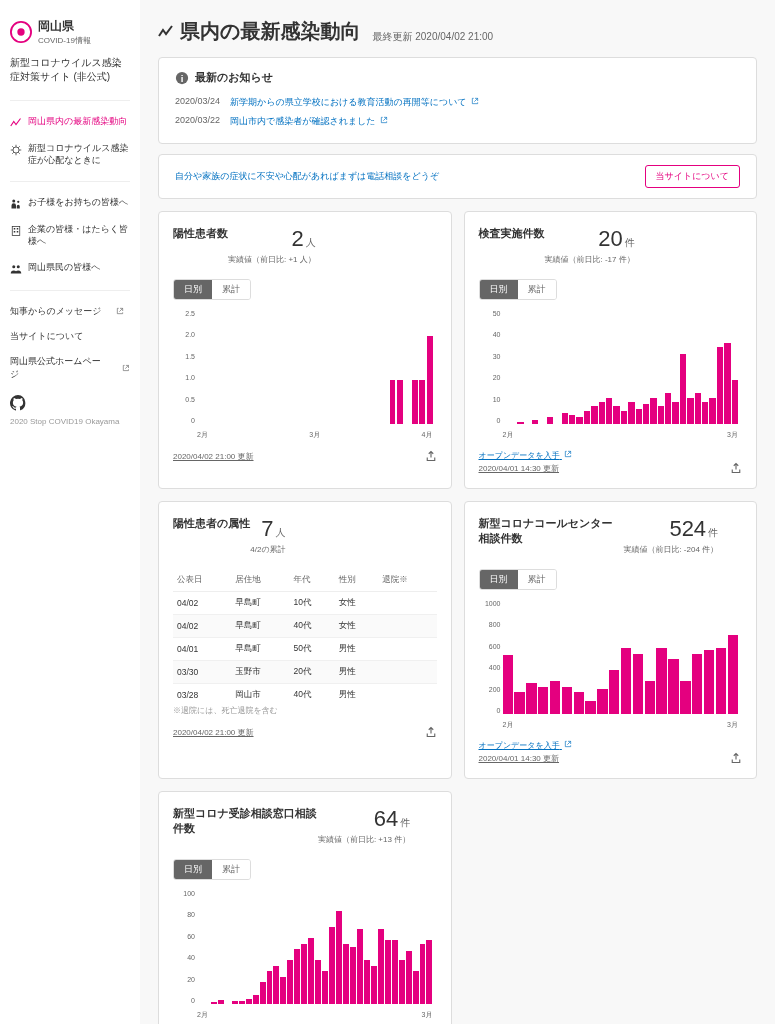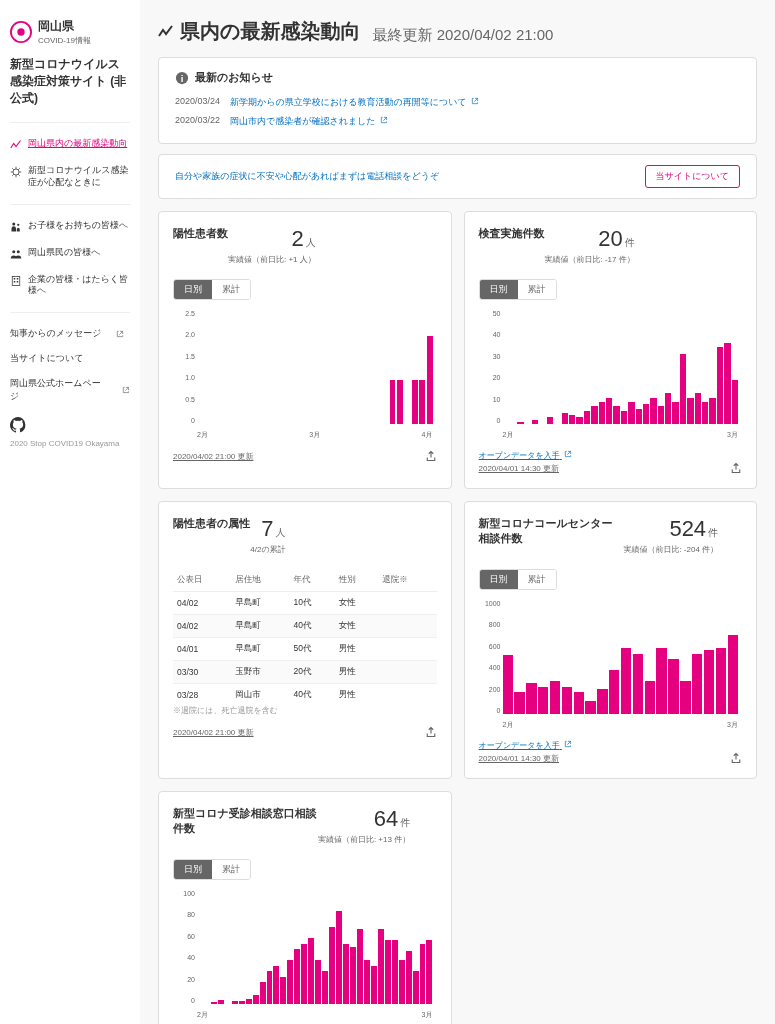--- a/index.html
+++ b/index.html
@@ -3,32 +3,32 @@
 <meta charset="utf-8">
 <style>
 * { margin: 0; padding: 0; box-sizing: border-box; }
 body { font-family: -apple-system, BlinkMacSystemFont, "Segoe UI", sans-serif; background: #f8f8f8; color: #333; font-size: 11px; }
 .container { display: flex; min-height: 100vh; }
 .sidebar { width: 140px; background: #fff; padding: 18px 10px; font-size: 10px; }
 .logo-row { display: flex; align-items: center; gap: 6px; margin-bottom: 10px; }
 .logo-icon { width: 22px; height: 22px; }
 .logo-text { font-weight: bold; font-size: 12px; }
 .logo-sub { font-size: 8px; color: #666; }
-.site-desc { font-size: 12px; color: #333; margin-bottom: 16px; line-height: 1.4; font-weight: bold; }
+.site-desc { font-size: 10px; color: #333; margin-bottom: 16px; line-height: 1.4; }
 .nav-item { display: flex; align-items: flex-start; gap: 6px; padding: 7px 0; font-size: 9px; color: #333; cursor: pointer; line-height: 1.3; }
-.nav-item.active { color: #e4007f; text-decoration: underline; }
+.nav-item.active { color: #e4007f; }
 .nav-icon { width: 12px; height: 12px; flex-shrink: 0; margin-top: 1px; }
 .nav-sep { border: none; border-top: 1px solid #eee; margin: 8px 0; }
 .ext-link { display: flex; align-items: center; gap: 13px; padding: 6px 0; font-size: 9px; color: #333; cursor: pointer; }
 .gh-icon { width: 16px; height: 16px; margin-top: 8px; }
 .copyright { font-size: 8px; color: #999; margin-top: 6px; }
 .main { flex: 1; padding: 18px; }
 .page-header { display: flex; align-items: baseline; gap: 12px; margin-bottom: 12px; }
 .page-title { font-size: 20px; font-weight: bold; display: flex; align-items: center; gap: 6px; }
-.page-updated { font-size: 15px; color: #666; }
+.page-updated { font-size: 10px; color: #666; }
 .news-card { background: #fff; border: 1px solid #ddd; border-radius: 4px; padding: 12px 16px; margin-bottom: 10px; }
 .news-header { display: flex; align-items: center; gap: 6px; font-size: 11px; font-weight: bold; margin-bottom: 8px; }
 .news-item { display: flex; gap: 10px; padding: 3px 0; font-size: 9px; }
 .news-date { color: #666; }
 .news-link { color: #0070c0; cursor: pointer; }
 .phone-bar { display: flex; justify-content: space-between; align-items: center; background: #fff; border: 1px solid #ddd; border-radius: 4px; padding: 10px 16px; margin-bottom: 12px; font-size: 9px; }
 .phone-text { color: #0070c0; }
 .phone-btn { border: 1px solid #e4007f; color: #e4007f; background: #fff; padding: 4px 10px; border-radius: 3px; cursor: pointer; font-size: 9px; }
 .grid { display: grid; grid-template-columns: 1fr 1fr; gap: 12px; }
 .card { background: #fff; border: 1px solid #ddd; border-radius: 4px; padding: 14px; position: relative; }
@@ -96,35 +96,35 @@
     <div class="nav-item">
       <svg class="nav-icon" viewBox="0 0 16 16">
           <circle cx="5" cy="4" r="2" fill="#333"></circle>
           <circle cx="11" cy="5" r="1.5" fill="#333"></circle>
           <path d="M2 14v-4a3 3 0 016 0v4M9 14v-3a2 2 0 014 0v3" fill="#333"></path>
         </svg>
       <span>お子様をお持ちの皆様へ</span>
     </div>
     <div class="nav-item">
       <svg class="nav-icon" viewBox="0 0 16 16">
-          <circle cx="5" cy="5" r="2" fill="#333"></circle>
-          <circle cx="11" cy="5" r="2" fill="#333"></circle>
-          <path d="M1 14a4 4 0 018 0M7 14a4 4 0 018 0" fill="#333"></path>
-        </svg>
-      <span>岡山県民の皆様へ</span>
-    </div>
-    <div class="nav-item">
-      <svg class="nav-icon" viewBox="0 0 16 16">
           <rect x="3" y="2" width="10" height="12" fill="none" stroke="#333"></rect>
           <rect x="5" y="4" width="2" height="2" fill="#333"></rect>
           <rect x="9" y="4" width="2" height="2" fill="#333"></rect>
           <rect x="5" y="8" width="2" height="2" fill="#333"></rect>
           <rect x="9" y="8" width="2" height="2" fill="#333"></rect>
         </svg>
       <span>企業の皆様・はたらく皆様へ</span>
+    </div>
+    <div class="nav-item">
+      <svg class="nav-icon" viewBox="0 0 16 16">
+          <circle cx="5" cy="5" r="2" fill="#333"></circle>
+          <circle cx="11" cy="5" r="2" fill="#333"></circle>
+          <path d="M1 14a4 4 0 018 0M7 14a4 4 0 018 0" fill="#333"></path>
+        </svg>
+      <span>岡山県民の皆様へ</span>
     </div>
     <hr class="nav-sep">
     <div class="ext-link">
       <span>知事からのメッセージ</span>
       <svg class="ext-ic" viewBox="0 0 12 12">
           <path d="M4 2H2v8h8V8M6 2h4v4M10 2L5 7" stroke="#666" fill="none"></path>
         </svg>
     </div>
     <div class="ext-link">
       <span>当サイトについて</span>

